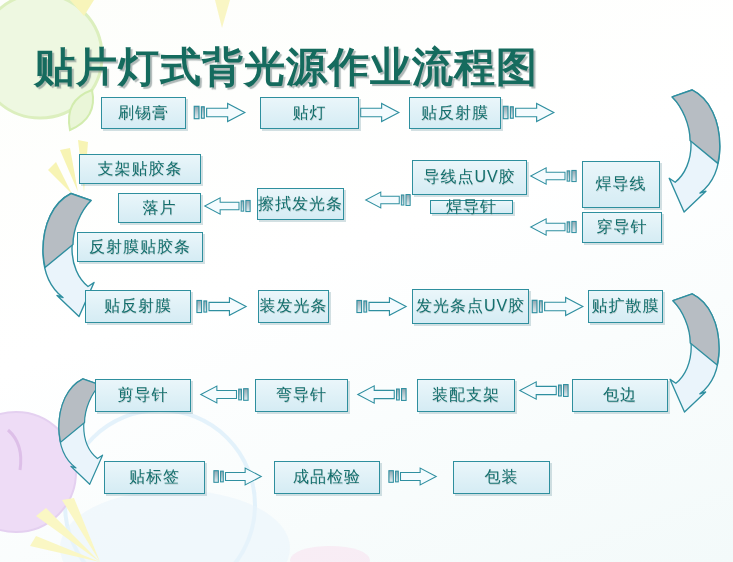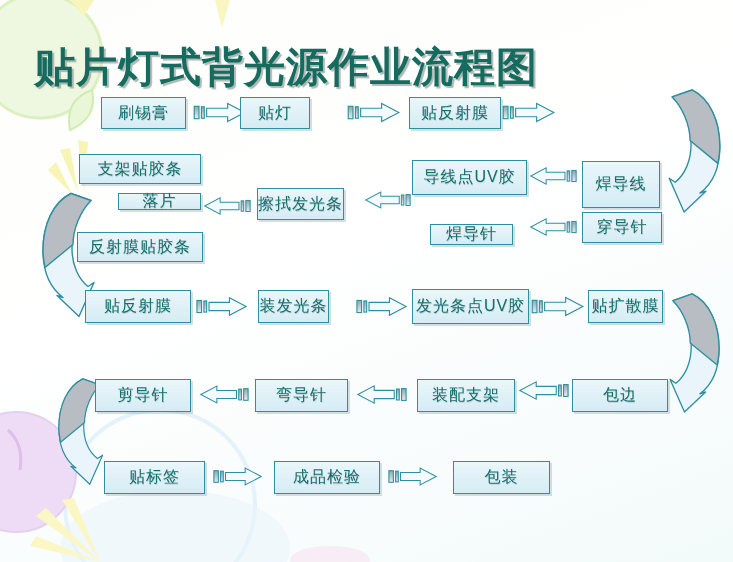--- a/index.html
+++ b/index.html
@@ -118,30 +118,30 @@
 
     <use href="#curved-right" x="668" y="89" width="57" height="125"></use>
     <use href="#curved-left" x="38" y="189" width="57" height="133"></use>
     <use href="#curved-right" x="668" y="293" width="57" height="121"></use>
     <use href="#curved-left" x="54" y="378" width="50" height="108"></use>
   </svg>
 
   <div class="title">贴片灯式背光源作业流程图</div>
 
   <div class="node" style="left:101px;top:97px;width:85px;height:32px">刷锡膏</div>
-  <div class="node" style="left:240px;top:97px;width:70px;height:32px">贴灯</div>
+  <div class="node" style="left:260px;top:97px;width:99px;height:32px">贴灯</div>
   <div class="node" style="left:409px;top:97px;width:92px;height:32px">贴反射膜</div>
 
   <div class="node" style="left:582px;top:161px;width:78px;height:47px">焊导线</div>
   <div class="node" style="left:412px;top:160px;width:115px;height:35px">导线点UV胶</div>
   <div class="node" style="left:582px;top:212px;width:80px;height:31px">穿导针</div>
-  <div class="node" style="left:430px;top:224px;width:83px;height:21px">焊导针</div>
+  <div class="node" style="left:430px;top:200px;width:83px;height:14px">焊导针</div>
 
   <div class="node" style="left:257px;top:188px;width:87px;height:32px">擦拭发光条</div>
-  <div class="node" style="left:118px;top:193px;width:83px;height:17px">落片</div>
+  <div class="node" style="left:118px;top:193px;width:83px;height:30px">落片</div>
   <div class="node" style="left:79px;top:154px;width:122px;height:30px">支架贴胶条</div>
   <div class="node" style="left:77px;top:232px;width:126px;height:30px">反射膜贴胶条</div>
 
   <div class="node" style="left:85px;top:290px;width:106px;height:33px">贴反射膜</div>
   <div class="node" style="left:258px;top:290px;width:71px;height:33px">装发光条</div>
   <div class="node" style="left:412px;top:289px;width:117px;height:35px">发光条点UV胶</div>
   <div class="node" style="left:588px;top:290px;width:75px;height:33px">贴扩散膜</div>
 
   <div class="node" style="left:572px;top:379px;width:96px;height:33px">包边</div>
   <div class="node" style="left:417px;top:379px;width:98px;height:33px">装配支架</div>

